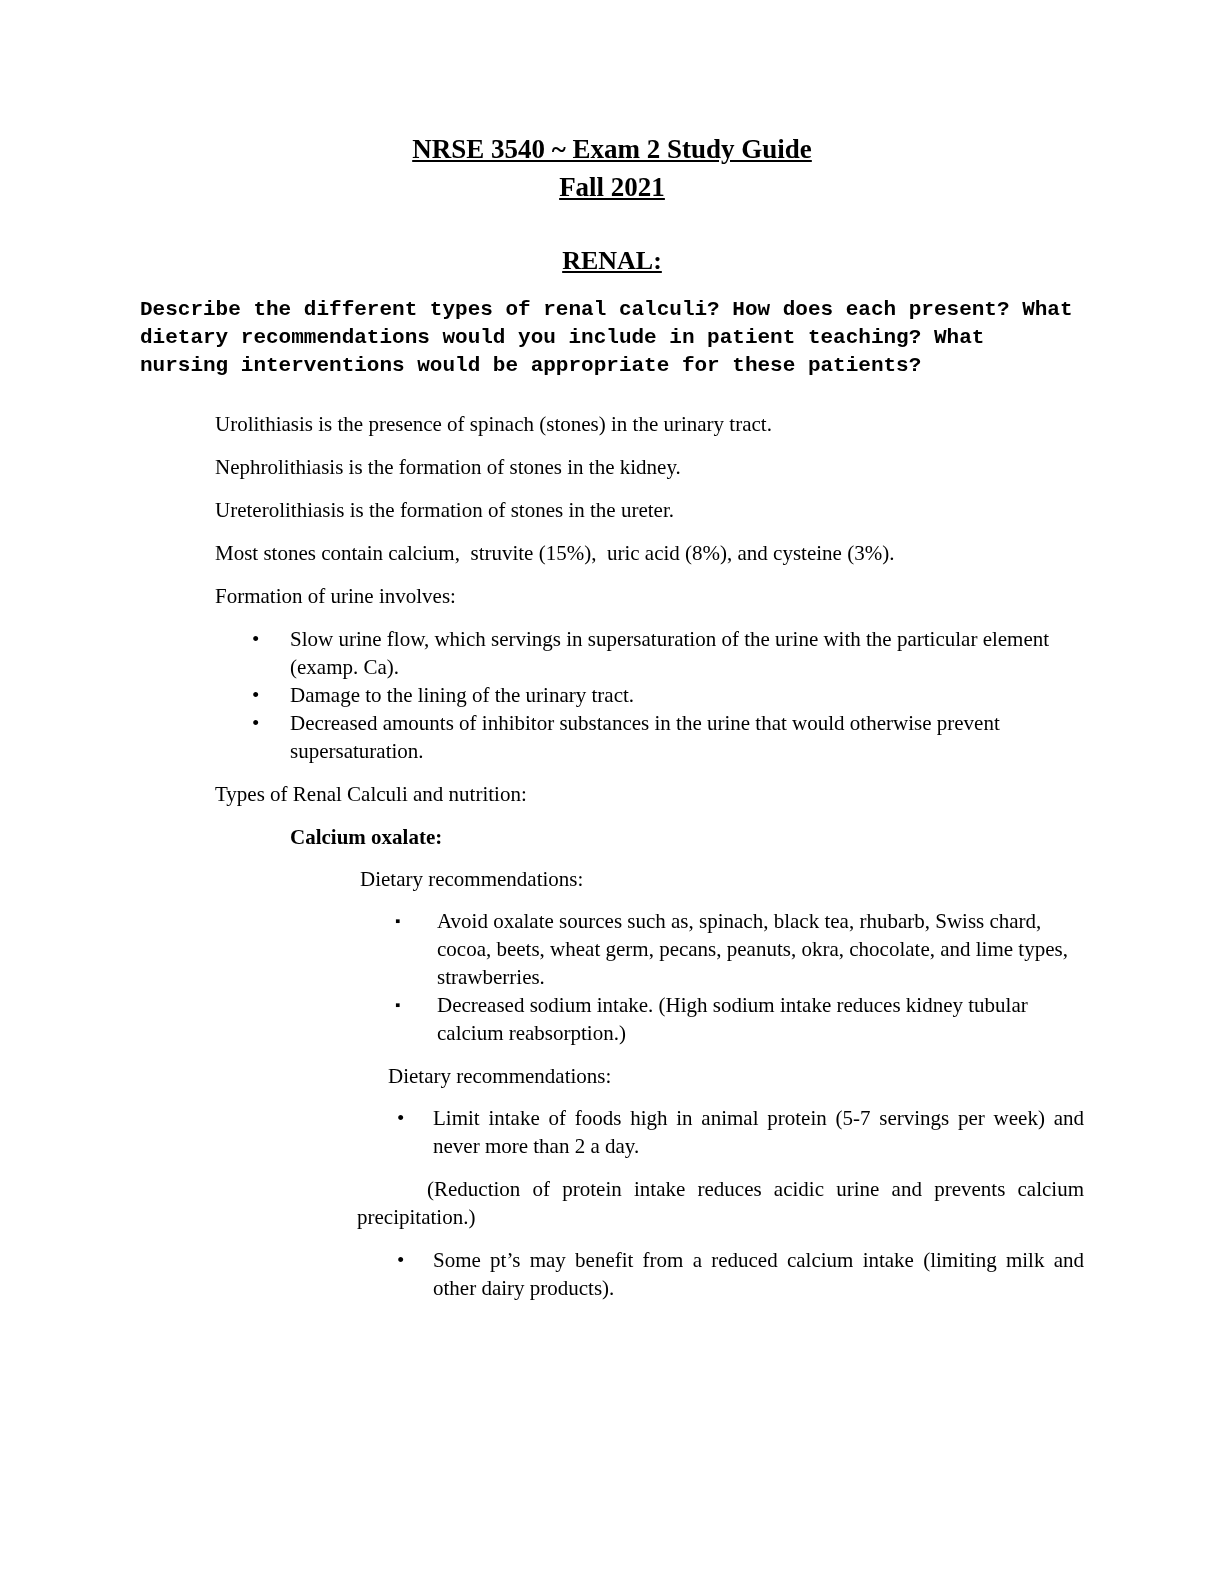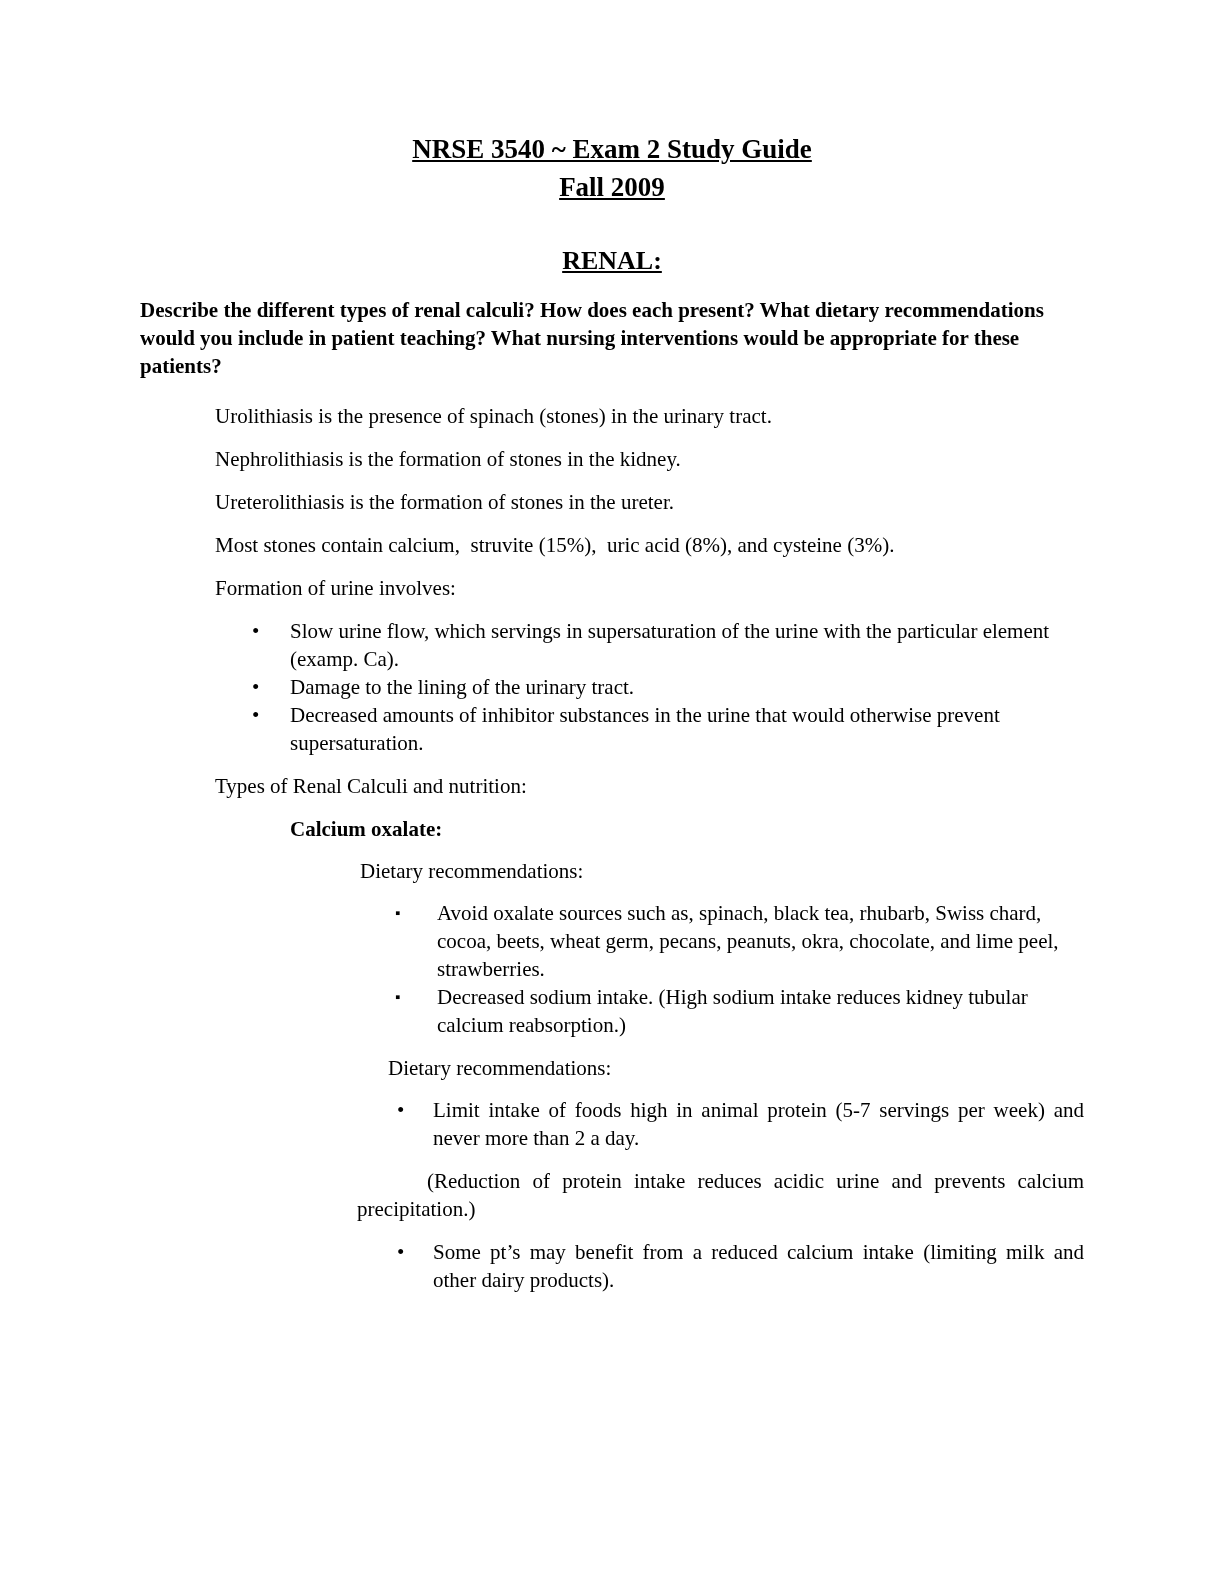--- a/index.html
+++ b/index.html
@@ -14,21 +14,21 @@
     font-size: 21px;
     line-height: 28px;
     overflow: hidden;
   }
   .doc-title { text-align: center; font-weight: bold; font-size: 27px; line-height: 38px; margin: 0 0 40px 0; }
   .doc-title .u { text-decoration: underline; }
   .renal-heading { text-align: center; font-weight: bold; font-size: 26px; line-height: 30px; margin: 0 0 20px 0; }
   .renal-heading .u { text-decoration: underline; }
   p { margin: 0 0 15px 0; }
   .pre { white-space: pre-wrap; }
-  .question { font-weight: bold; margin-bottom: 22px; }
+  .question { font-weight: bold; margin-bottom: 30px; font-family: Liberation Mono, monospace; }
   .indent { text-indent: 75px; }
   ul { list-style: none; margin: 0 0 15px 0; padding: 0; }
   ul.l1 { padding-left: 150px; }
   ul.l1 > li { position: relative; }
   ul.l1 > li::before { content: "\2022"; position: absolute; left: -38px; }
   ul.l2-square { padding-left: 297px; }
   ul.l2-square > li { position: relative; }
   ul.l2-square > li::before { content: "\25AA"; position: absolute; left: -42px; font-size: 15px; }
   ul.l2-round { padding-left: 293px; }
   ul.l2-round > li { position: relative; }
@@ -39,21 +39,21 @@
   .dietary-2 { margin: 0 0 14px 248px; }
   .note { margin: 0 0 15px 217px; text-indent: 70px; text-align: justify; }
 </style>
 </head>
 <body>
 
 <div class="page">
 
   <div class="doc-title">
     <div><span class="u">NRSE 3540 ~ Exam 2 Study Guide</span></div>
-    <div><span class="u">Fall 2009</span></div>
+    <div><span class="u">Fall 2021</span></div>
   </div>
 
   <div class="renal-heading">
     <span class="u">RENAL:</span>
   </div>
 
   <p class="question">Describe the different types of renal calculi? How does each present? What dietary recommendations would you include in patient teaching? What nursing interventions would be appropriate for these patients?</p>
 
   <p class="indent">Urolithiasis is the presence of spinach (stones) in the urinary tract.</p>
   <p class="indent">Nephrolithiasis is the formation of stones in the kidney.</p>
@@ -67,21 +67,21 @@
     <li>Decreased amounts of inhibitor substances in the urine that would otherwise prevent supersaturation.</li>
   </ul>
 
 
   <p class="indent">Types of Renal Calculi and nutrition:</p>
 
   <p class="cal-heading">Calcium oxalate:</p>
   <p class="dietary-1">Dietary recommendations:</p>
 
   <ul class="l2-square">
-    <li>Avoid oxalate sources such as, spinach, black tea, rhubarb, Swiss chard, cocoa, beets, wheat germ, pecans, peanuts, okra, chocolate, and lime peel, strawberries.</li>
+    <li>Avoid oxalate sources such as, spinach, black tea, rhubarb, Swiss chard, cocoa, beets, wheat germ, pecans, peanuts, okra, chocolate, and lime types, strawberries.</li>
     <li>Decreased sodium intake. (High sodium intake reduces kidney tubular calcium reabsorption.)</li>
   </ul>
 
   <p class="dietary-2">Dietary recommendations:</p>
 
   <ul class="l2-round">
     <li>Limit intake of foods high in animal protein (5-7 servings per week) and never more than 2 a day.</li>
   </ul>
 
   <p class="note">(Reduction of protein intake reduces acidic urine and prevents calcium precipitation.)</p>

